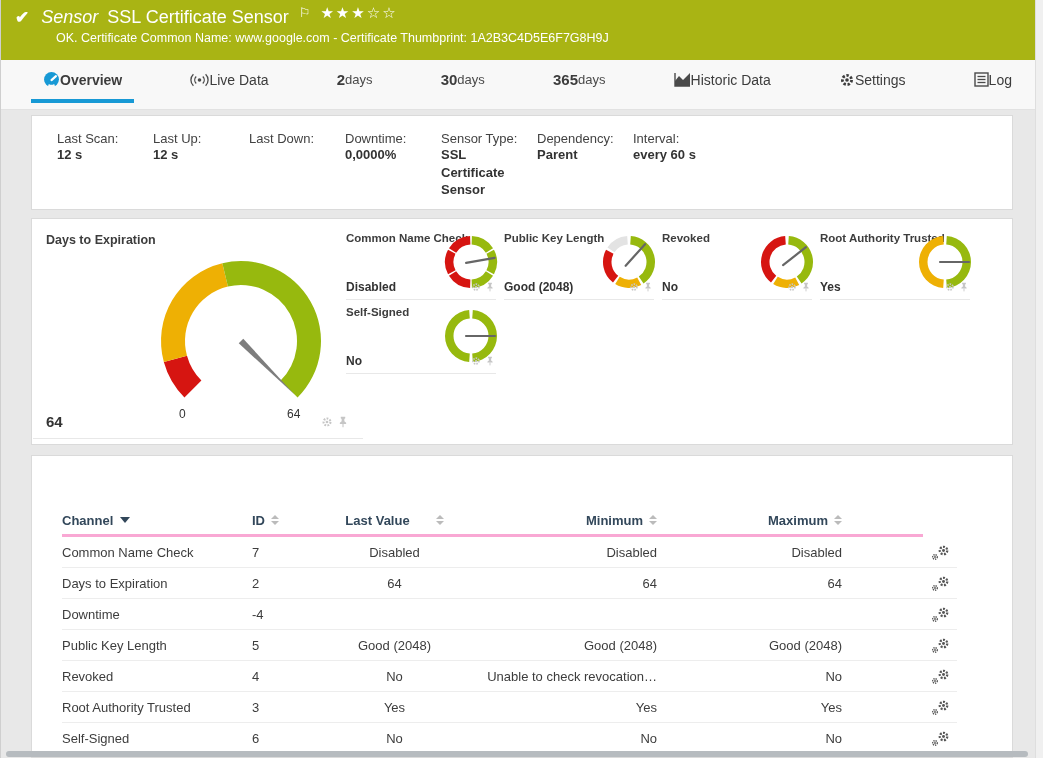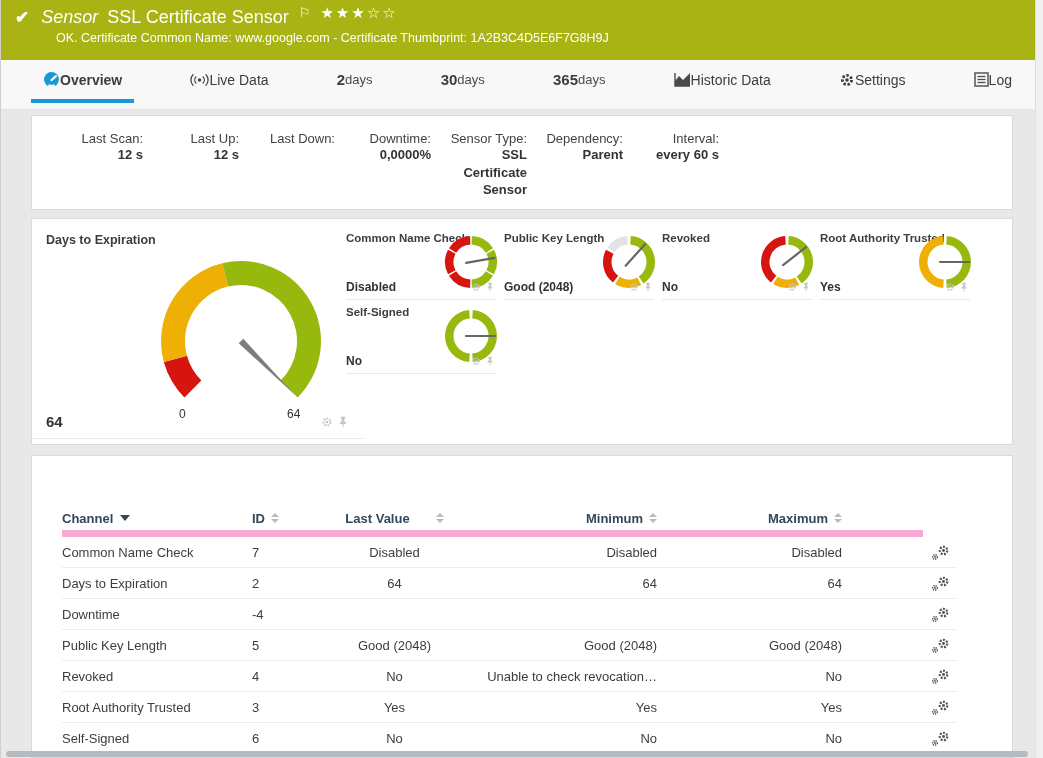--- a/index.html
+++ b/index.html
@@ -36,21 +36,21 @@
     font-size:14px; color:#3c3c3c; cursor:pointer;
     border-bottom:4px solid transparent; margin-bottom:6px;
   }
   .tab.active { border-bottom-color:#1799d5; font-weight:600; }
   .tab .num { font-weight:bold; font-size:15px; }
   .tab .days-suffix { font-size:13px; color:#4a4a4a; }
   .tab svg, .tab .txt-ic { flex:0 0 auto; }
 
   
   .panel { position:absolute; left:30px; width:982px; background:#fff; border:1px solid #dadada; }
-  .info-panel   { top:115px; height:95px;  display:flex; padding:15px 0 0 25px;text-align:right; }
+  .info-panel   { top:115px; height:95px;  display:flex; padding:15px 0 0 25px; }
   .gauges-panel { top:218px; height:227px; }
   .table-panel  { top:455px; height:303px; padding:50px 55px 0 30px; }
 
   
   .info-item { width:96px; padding-right:10px; font-size:13px; }
   .info-item .lbl { color:#424242; }
   .info-item .val { font-weight:bold; color:#333; line-height:1.35; }
 
   
   .big-gauge-tile { position:absolute; left:1px; top:8px; width:330px; height:212px; border-bottom:1px solid #e8e8e8; }
@@ -73,21 +73,21 @@
   .gauge-tile .g-value { position:absolute; left:0; bottom:5px; font-size:12px; font-weight:bold; color:#333; }
   .gauge-tile svg.ring { position:absolute; right:-3px; top:7px; }
   .gauge-tile .tile-icons { right:1px; bottom:3px; z-index:2; }
 
   
   .tbl-row {
     display:grid; grid-template-columns:190px 80px 125px 200px 185px 1fr 34px;
     align-items:center; height:31px; font-size:13px; color:#3d3d3d;
   }
   .tbl-row > div { border-bottom:1px solid #ededed; height:100%; display:flex; align-items:center; }
-  .tbl-header > div { border-bottom:7px solid #f9a8d4; }
+  .tbl-header > div { border-bottom:3px solid #f9a8d4; }
   .tbl-header { color:#32475a; font-weight:bold; }
   .tbl-header > .c-icon { border-bottom:none; }
   .c-last { justify-content:center;gap:20px; }
   .c-min, .c-max { justify-content:flex-end; }
   .c-icon { justify-content:center; }
   .sort-pair { display:inline-flex; flex-direction:column; margin-left:6px; gap:2px; }
   .tri-up   { width:0; height:0; border-left:4px solid transparent; border-right:4px solid transparent; border-bottom:4px solid #bbb; }
   .tri-down { width:0; height:0; border-left:4px solid transparent; border-right:4px solid transparent; border-top:4px solid #bbb; }
   .sort-desc { width:0; height:0; border-left:5px solid transparent; border-right:5px solid transparent; border-top:6px solid #32475a; margin-left:7px; }
   .row-gears { position:relative; width:19px; height:17px; cursor:pointer; }

